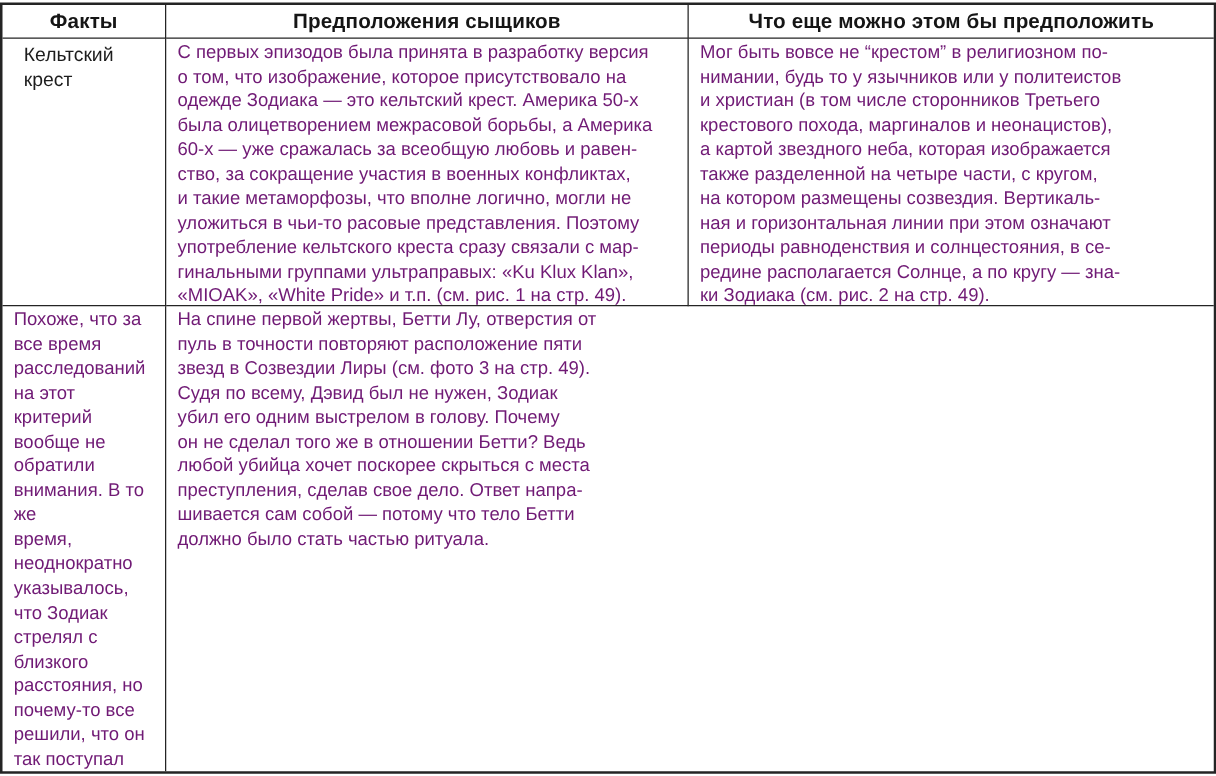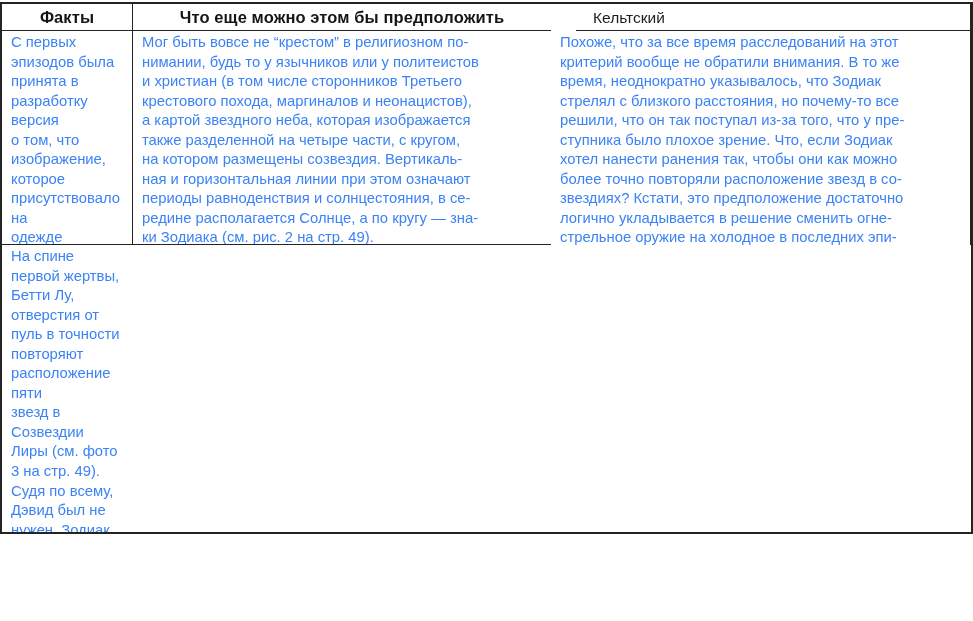--- a/index.html
+++ b/index.html
@@ -14,21 +14,21 @@
     height: 621px;
     box-sizing: border-box;
     background: #ffffff;
     position: relative;
   }
   .analysis-table {
     position: absolute;
     left: 0;
     top: 2px;
     width: 973px;
-    height: 532px;
+    height: 617px;
     box-sizing: border-box;
     border: 2.5px solid #242424;
     display: grid;
     grid-template-columns: 131px 418px 1fr;
     grid-template-rows: 27px 214px 1fr;
     background: #ffffff;
   }
   .cell {
     box-sizing: border-box;
     overflow: hidden;
@@ -46,38 +46,38 @@
     font-weight: bold;
     font-size: 16.5px;
     letter-spacing: 0.1px;
     color: #151515;
   }
   .body-cell {
     padding: 2px 13px 0 9px;
     font-size: 14.8px;
     line-height: 19.55px;
     white-space: pre-line;
-    color: #3b82f6;
+    color: #701a75;
   }
   .fact-cell {
     padding: 4px 6px 0 17px;
     font-size: 15.5px;
     line-height: 20px;
     white-space: pre-line;
     color: #1d1d1d;
-    margin-left: 25px;
   }
 </style>
 </head>
 <body>
 
 <div class="page">
   <div class="analysis-table">
 
     <div class="cell hrow col-0 header-cell">Факты</div>
+    <div class="cell hrow col-1 header-cell">Предположения сыщиков</div>
     <div class="cell hrow col-2 header-cell">Что еще можно этом бы предположить</div>
 
     <div class="cell r0 col-0 fact-cell">Кельтский
 крест</div>
     <div class="cell r0 col-1 body-cell">С первых эпизодов была принята в разработку версия
 о том, что изображение, которое присутствовало на
 одежде Зодиака — это кельтский крест. Америка 50-х
 была олицетворением межрасовой борьбы, а Америка
 60-х — уже сражалась за всеобщую любовь и равен-
 ство, за сокращение участия в военных конфликтах,

